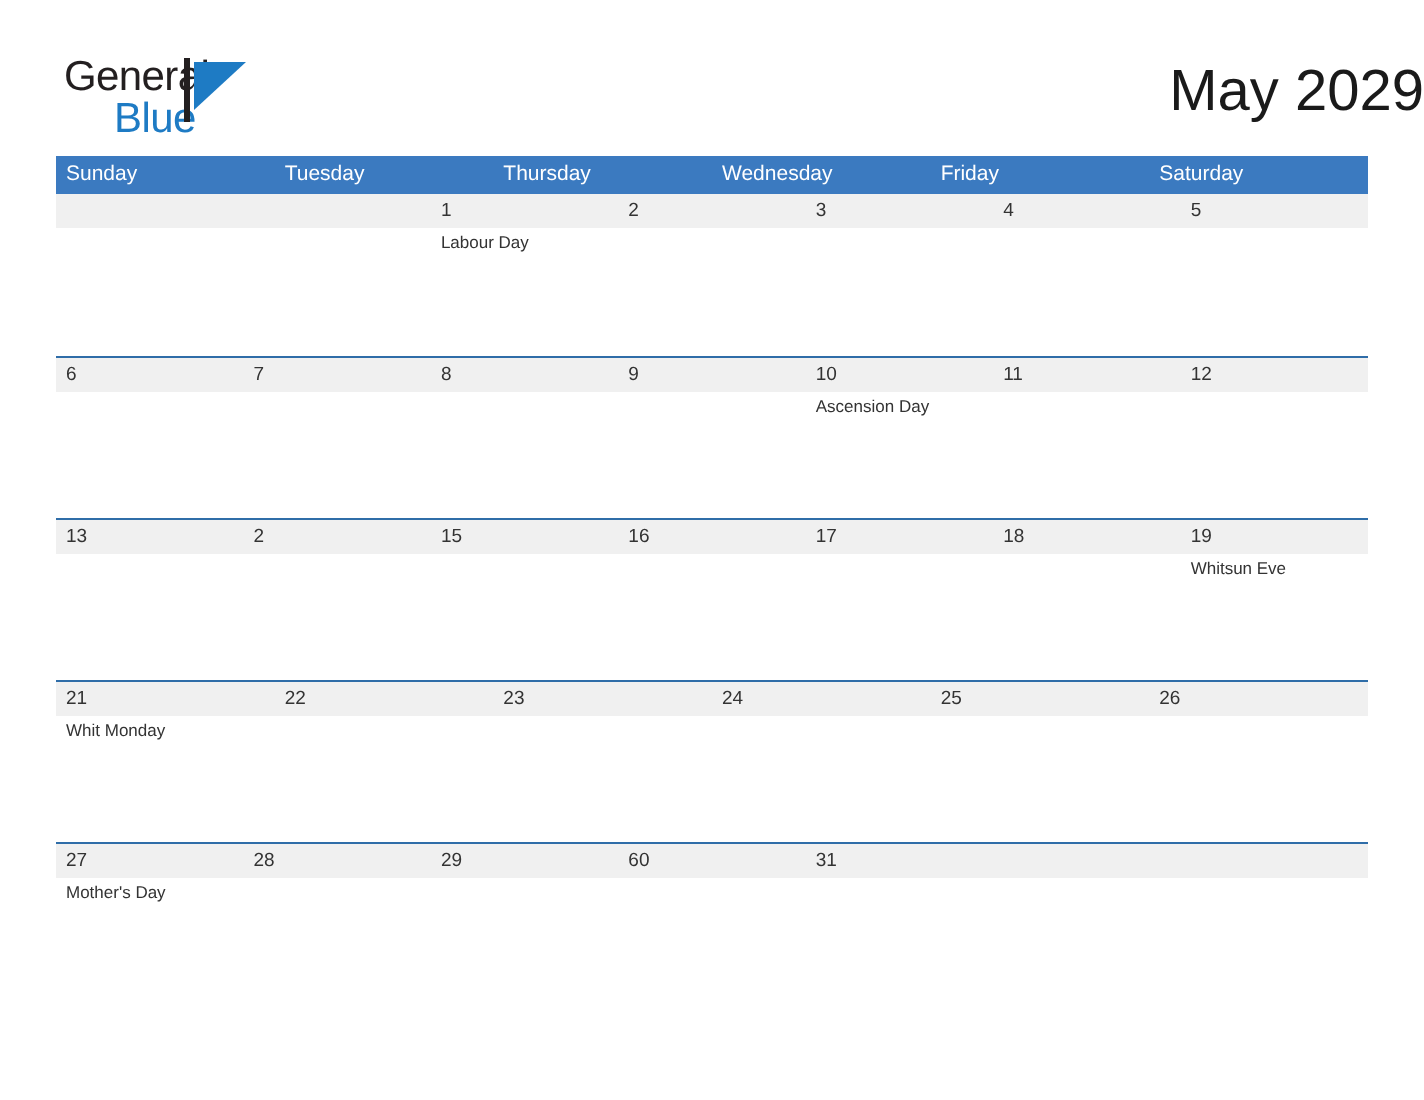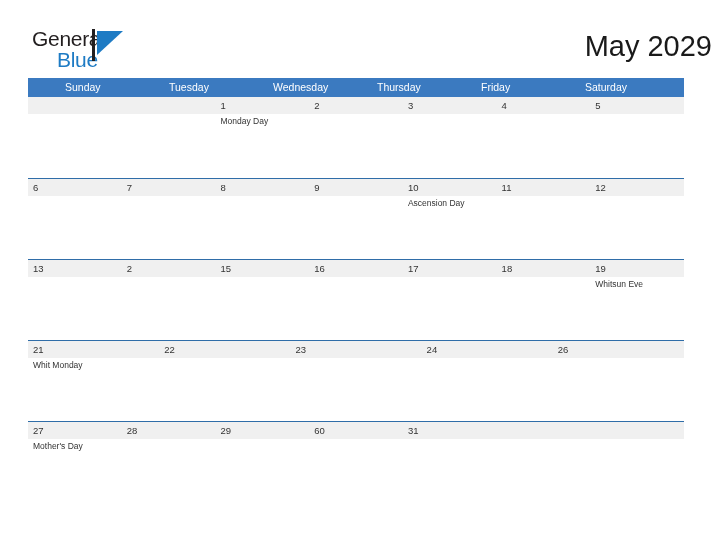--- a/index.html
+++ b/index.html
@@ -81,21 +81,20 @@
     position: absolute;
     left: 28px;
     top: 78px;
     width: 656px;
   }
 
   .weekday-row {
     display: flex;
     background: #3b7ac0;
     height: 19px;
-    padding-left: 32px;
   }
   .weekday-cell {
     flex: 1 1 0;
     color: #ffffff;
     font-size: 10.5px;
     line-height: 19px;
     padding-left: 5px;
     box-sizing: border-box;
     font-family: "Liberation Sans", sans-serif;
   }
@@ -150,38 +149,38 @@
   <div class="calendar-title">May 2029</div>
 
   <div class="country-label">Sweden</div>
 </div>
 
 <div class="calendar">
 
   <div class="weekday-row">
     <div class="weekday-cell">Sunday</div>
     <div class="weekday-cell">Tuesday</div>
+    <div class="weekday-cell">Thursday</div>
     <div class="weekday-cell">Wednesday</div>
-    <div class="weekday-cell">Thursday</div>
     <div class="weekday-cell">Friday</div>
     <div class="weekday-cell">Saturday</div>
   </div>
 
   <div class="week-row first-row">
     <div class="day-cell">
       <div class="day-number"></div>
       <div class="day-event"></div>
     </div>
     <div class="day-cell">
       <div class="day-number"></div>
       <div class="day-event"></div>
     </div>
     <div class="day-cell">
       <div class="day-number">1</div>
-      <div class="day-event">Monday Day</div>
+      <div class="day-event">Labour Day</div>
     </div>
     <div class="day-cell">
       <div class="day-number">2</div>
       <div class="day-event"></div>
     </div>
     <div class="day-cell">
       <div class="day-number">3</div>
       <div class="day-event"></div>
     </div>
     <div class="day-cell">
@@ -267,20 +266,24 @@
     </div>
     <div class="day-cell">
       <div class="day-number">23</div>
       <div class="day-event"></div>
     </div>
     <div class="day-cell">
       <div class="day-number">24</div>
       <div class="day-event"></div>
     </div>
     <div class="day-cell">
+      <div class="day-number">25</div>
+      <div class="day-event"></div>
+    </div>
+    <div class="day-cell">
       <div class="day-number">26</div>
       <div class="day-event"></div>
     </div>
   </div>
 
   <div class="week-row">
     <div class="day-cell">
       <div class="day-number">27</div>
       <div class="day-event">Mother's Day</div>
     </div>

